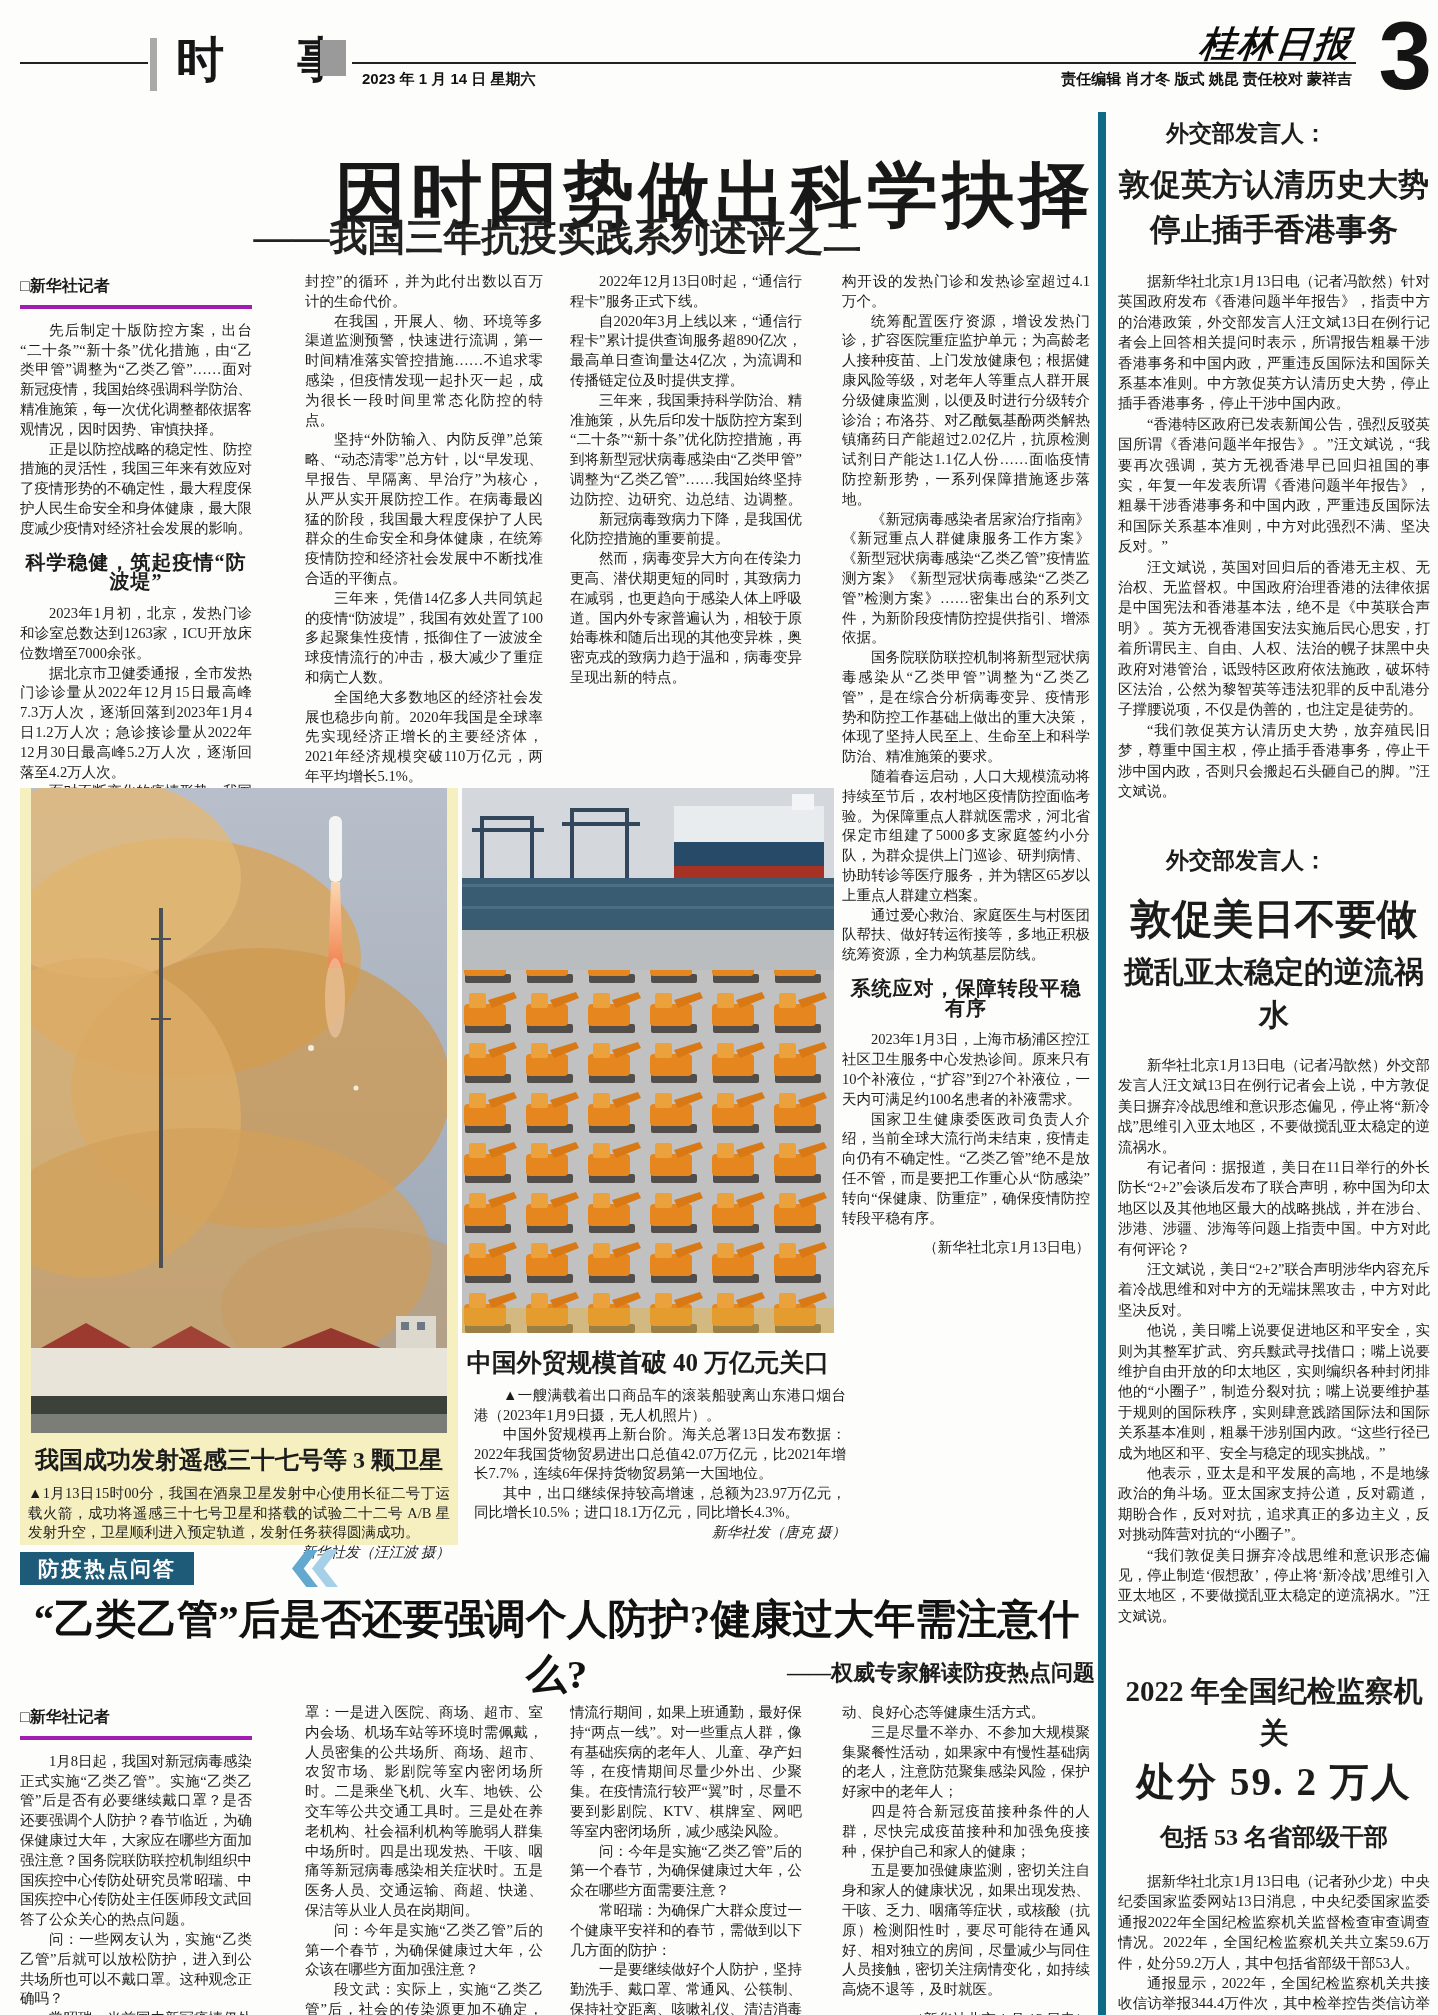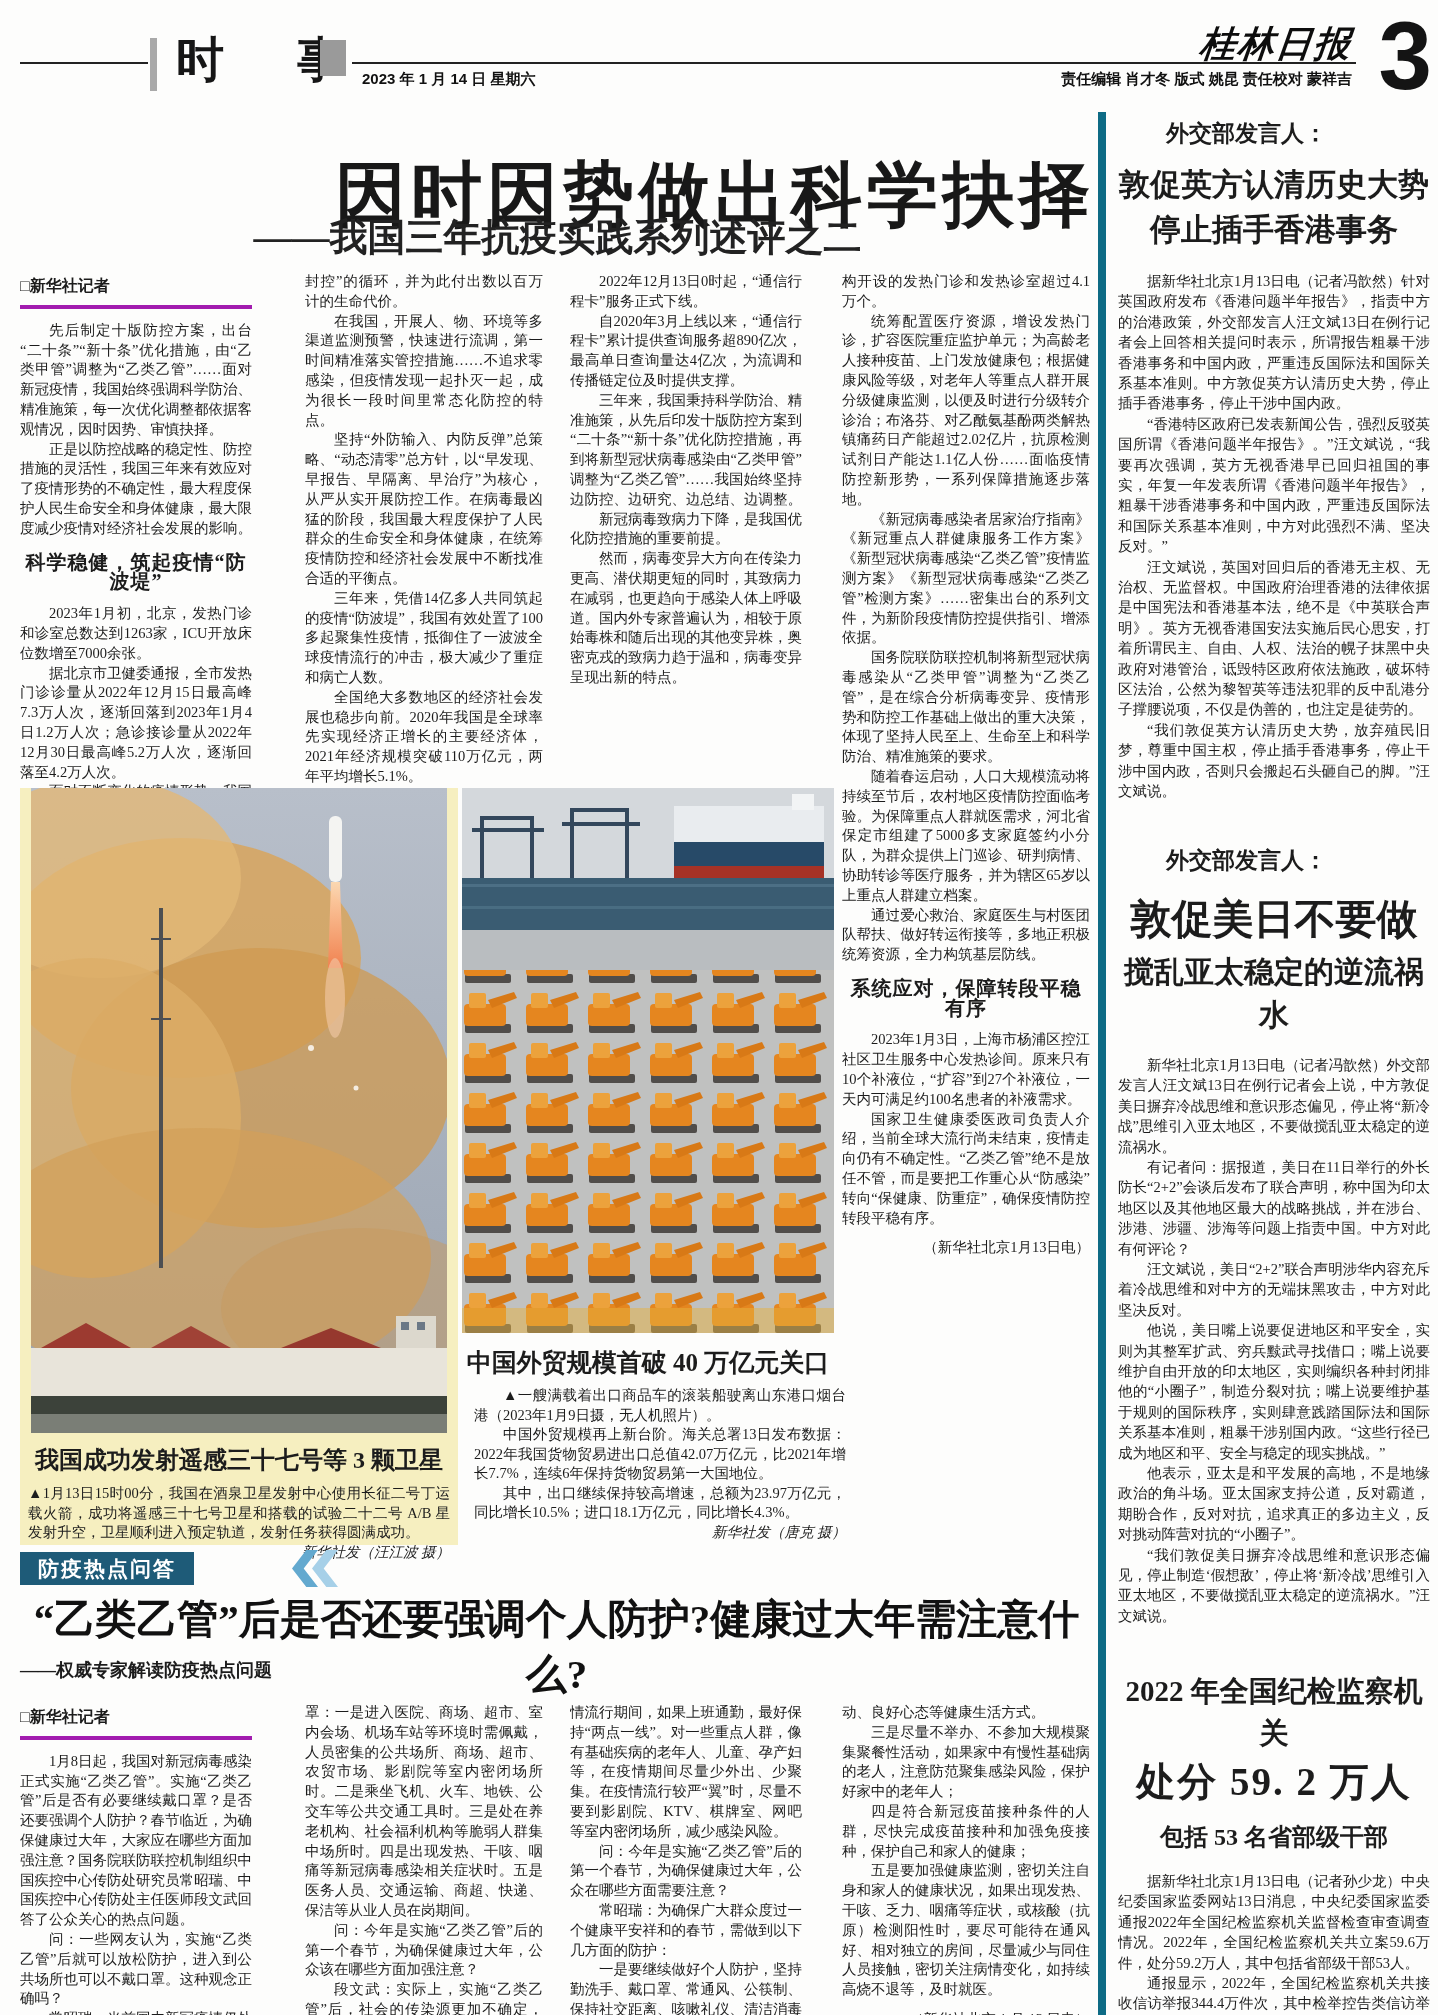--- a/index.html
+++ b/index.html
@@ -56,22 +56,22 @@
   
   .qa-banner{position:absolute;left:20px;top:1552px;height:33px;background:#1e5b78;color:#fff;
         font-family:"Liberation Sans","DejaVu Sans",sans-serif;font-weight:bold;font-size:21px;
         line-height:33px;padding:0 18px;letter-spacing:2px;}
   .qa-chv{position:absolute;top:1550px;width:26px;height:37px;
         clip-path:polygon(100% 0,55% 0,0 50%,55% 100%,100% 100%,45% 50%);}
   .qa-chv.one{left:292px;background:#63a9cf;}
   .qa-chv.two{left:312px;background:#a6d0e8;}
   .qa-hl{position:absolute;left:14px;top:1592px;width:1085px;text-align:center;font-weight:900;
         font-size:41px;letter-spacing:0px;color:#111;}
-  .qa-deck{position:absolute;left:20px;top:1658px;width:1075px;text-align:left;
-        font-weight:bold;font-size:18px;}
+  .qa-deck{position:absolute;left:20px;top:1658px;width:1075px;text-align:right;
+        font-weight:bold;font-size:22px;}
   .q1{left:20px;top:1703px;width:232px;height:312px;}
   .q2{left:305px;top:1703px;width:238px;height:312px;}
   .q3{left:570px;top:1703px;width:232px;height:312px;}
   .q4{left:842px;top:1703px;width:248px;height:312px;}
   
   .vdivider{position:absolute;left:1098px;top:112px;width:8px;height:1903px;background:#0e6b85;}
   .sidebar{position:absolute;left:1118px;top:112px;width:312px;height:1903px;overflow:hidden;}
   .sb-art{margin-bottom:44px;}
   .sb-kicker{font-family:"Liberation Sans","DejaVu Sans",sans-serif;font-weight:bold;font-size:23px;
         padding-left:48px;margin:6px 0 14px;}

